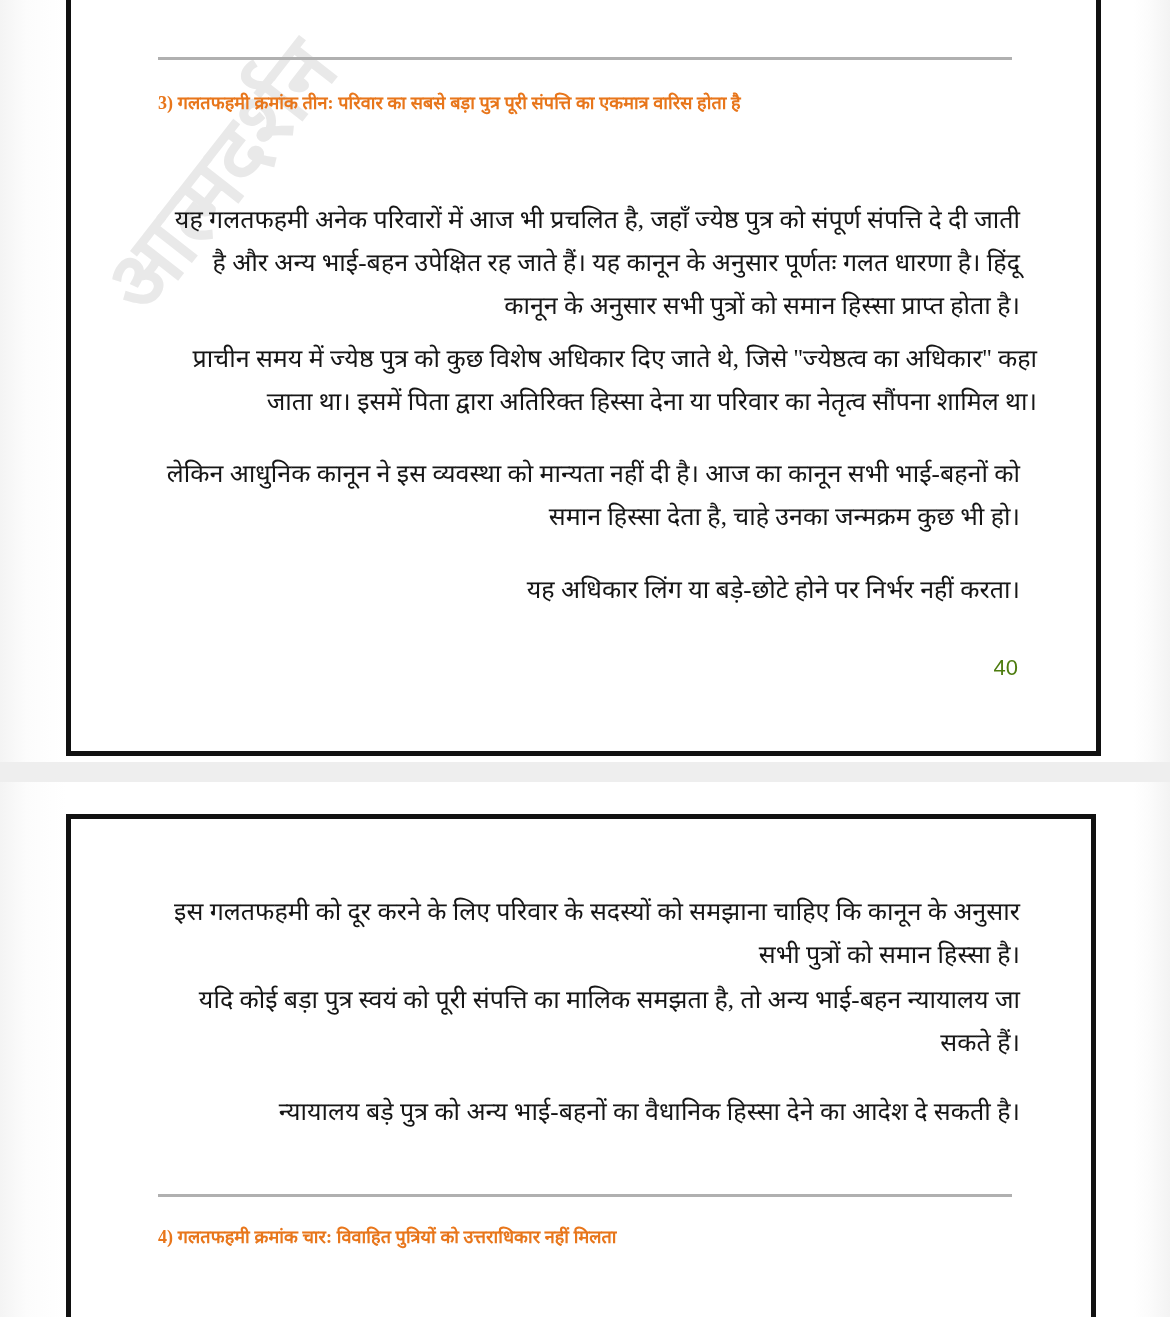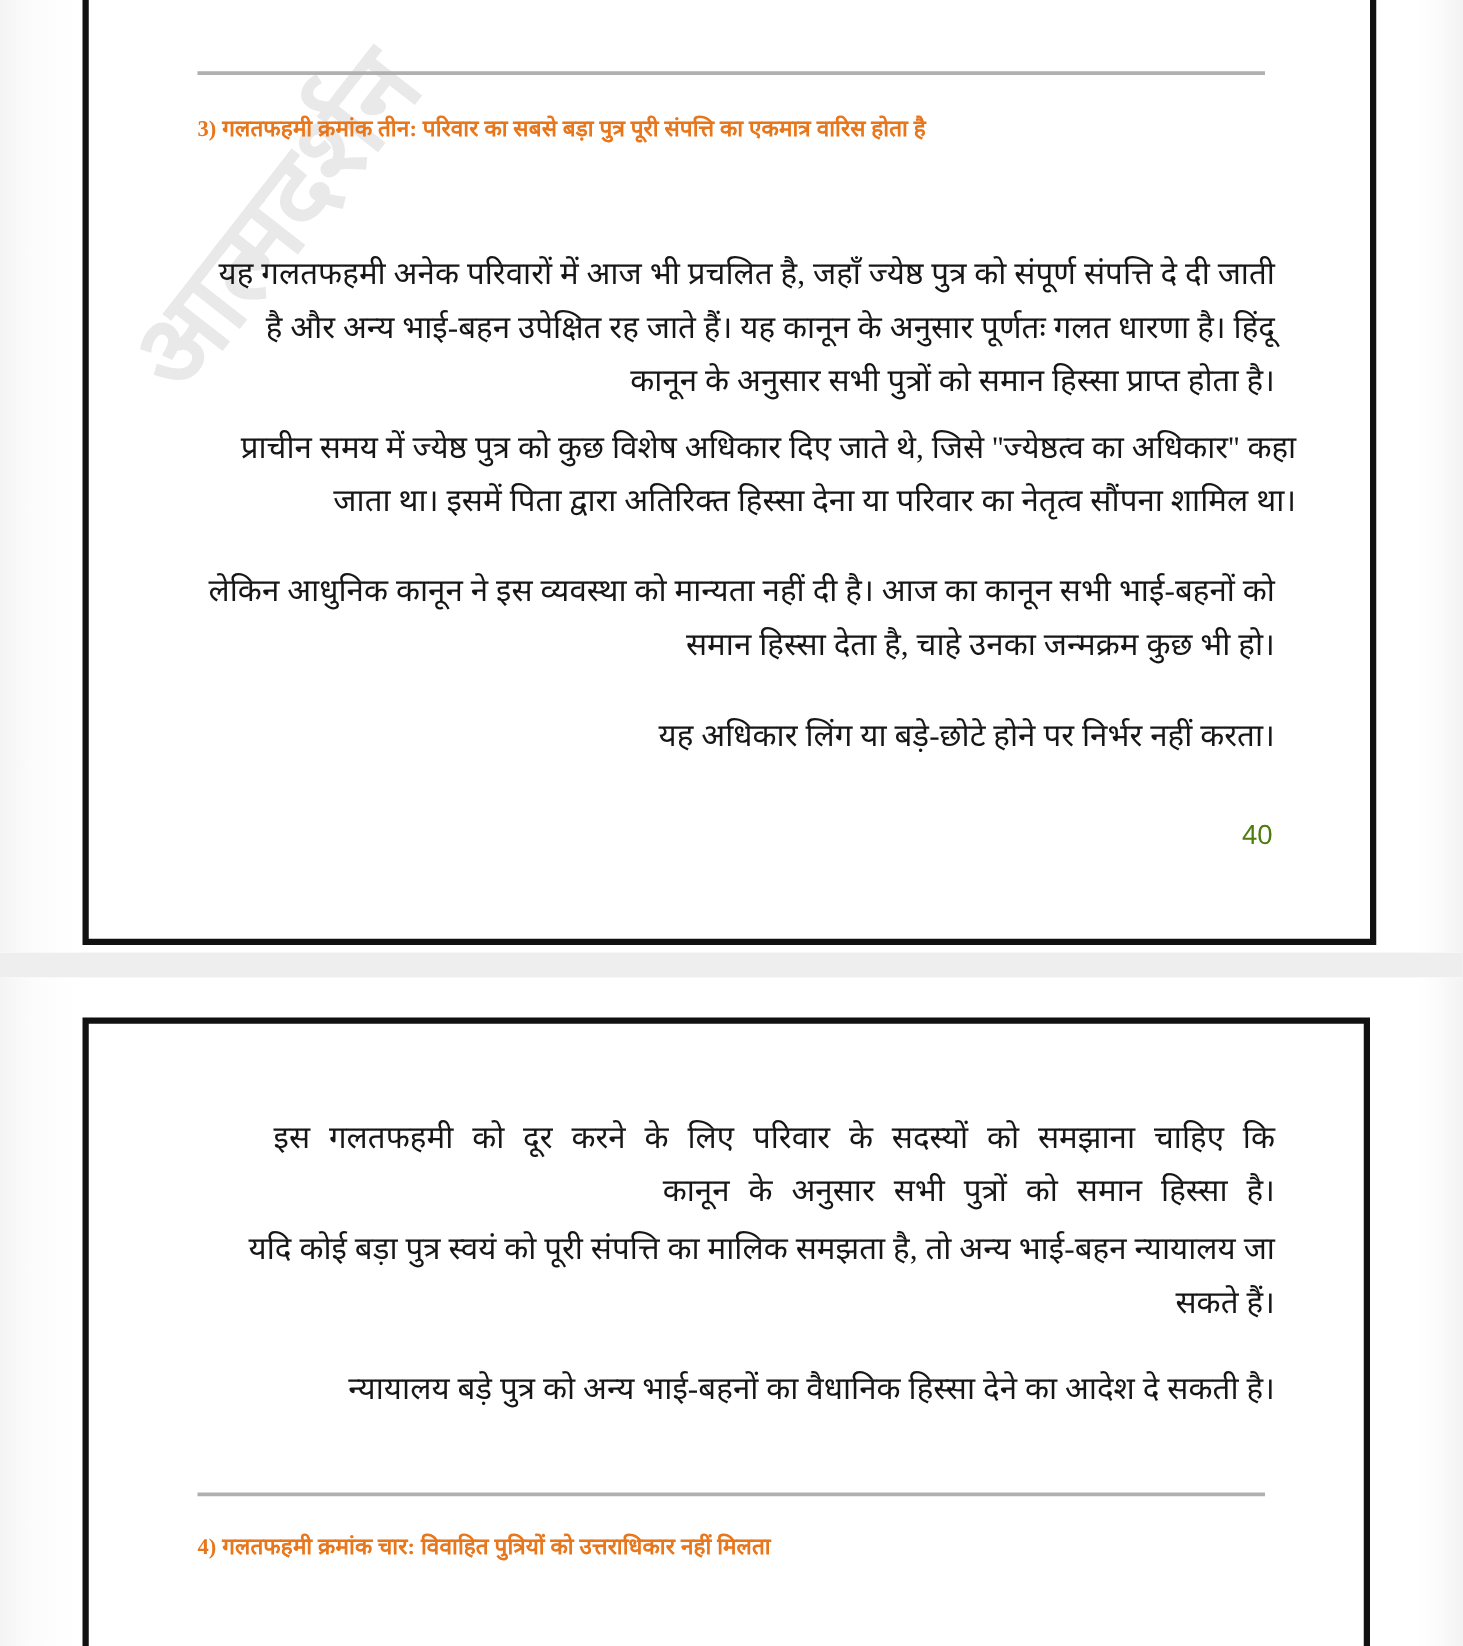--- a/index.html
+++ b/index.html
@@ -172,21 +172,21 @@
 
   <div class="page page-2">
 
     <div class="sheet-edge-left"></div>
     <div class="sheet-edge-right"></div>
 
     <div class="page-frame"></div>
 
     <div class="content">
 
-      <p class="body-text abs" style="left:158px; top:108px; width:862px;font-family:Liberation Mono, monospace;">इस गलतफहमी को दूर करने के लिए परिवार के सदस्यों को समझाना चाहिए कि कानून के अनुसार सभी पुत्रों को समान हिस्सा है।</p>
+      <p class="body-text abs" style="left:158px; top:108px; width:862px;">इस गलतफहमी को दूर करने के लिए परिवार के सदस्यों को समझाना चाहिए कि कानून के अनुसार सभी पुत्रों को समान हिस्सा है।</p>
 
       <p class="body-text abs" style="left:158px; top:196px; width:862px;">यदि कोई बड़ा पुत्र स्वयं को पूरी संपत्ति का मालिक समझता है, तो अन्य भाई-बहन न्यायालय जा सकते हैं।</p>
 
       <p class="body-text abs" style="left:158px; top:308px; width:862px;">न्यायालय बड़े पुत्र को अन्य भाई-बहनों का वैधानिक हिस्सा देने का आदेश दे सकती है।</p>
 
       <hr class="rule abs" style="left:158px; top:412px;">
 
       <h2 class="section-heading abs" style="left:158px; top:442px; width:862px;">4) गलतफहमी क्रमांक चार: विवाहित पुत्रियों को उत्तराधिकार नहीं मिलता</h2>
     </div>
   </div>

